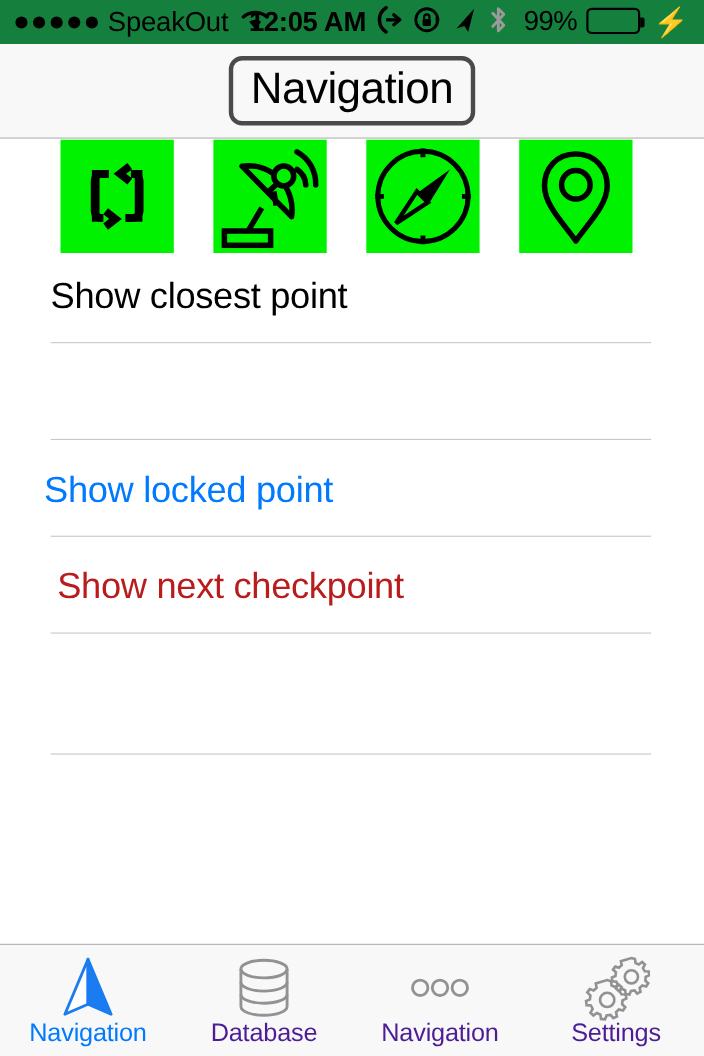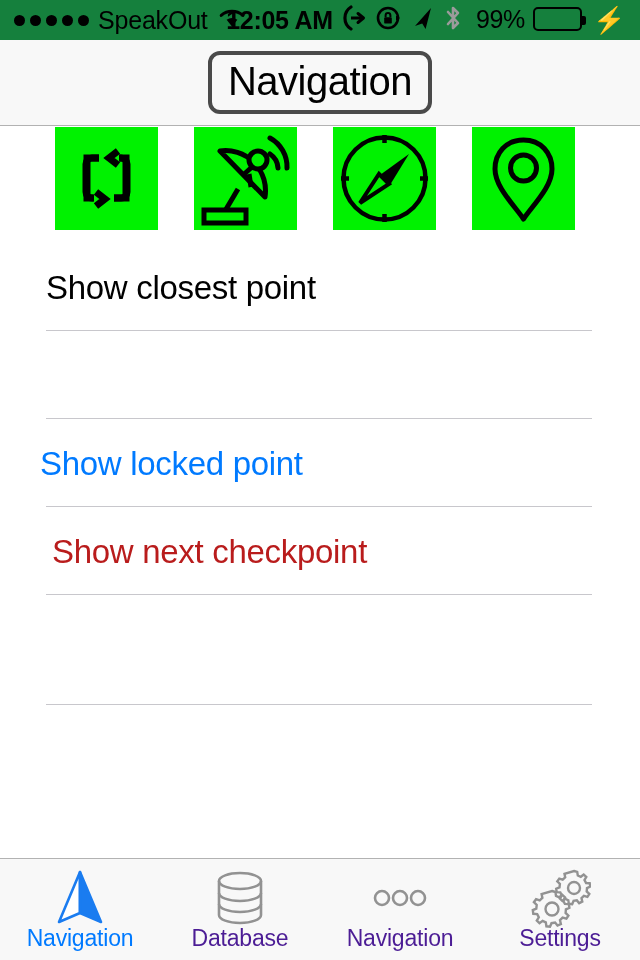--- a/index.html
+++ b/index.html
@@ -149,21 +149,21 @@
   }
   .gicon svg { display: block; width: 103px; height: 103px; }
   .gicon.i0 { left: 55px; }
   .gicon.i1 { left: 194px; }
   .gicon.i2 { left: 333px; }
   .gicon.i3 { left: 472px; }
 
   
   .list {
     position: absolute;
-    top: 243px; left: 0;
+    top: 224px; left: 0;
     width: 592px;
   }
   .row {
     position: relative;
     height: 88px;
     display: flex;
     align-items: center;
     box-sizing: border-box;
   }
   .row .label {

